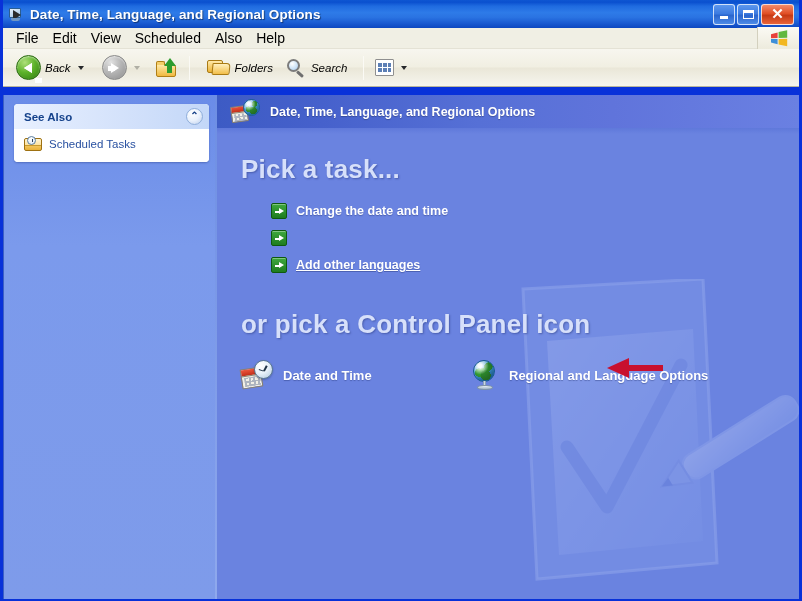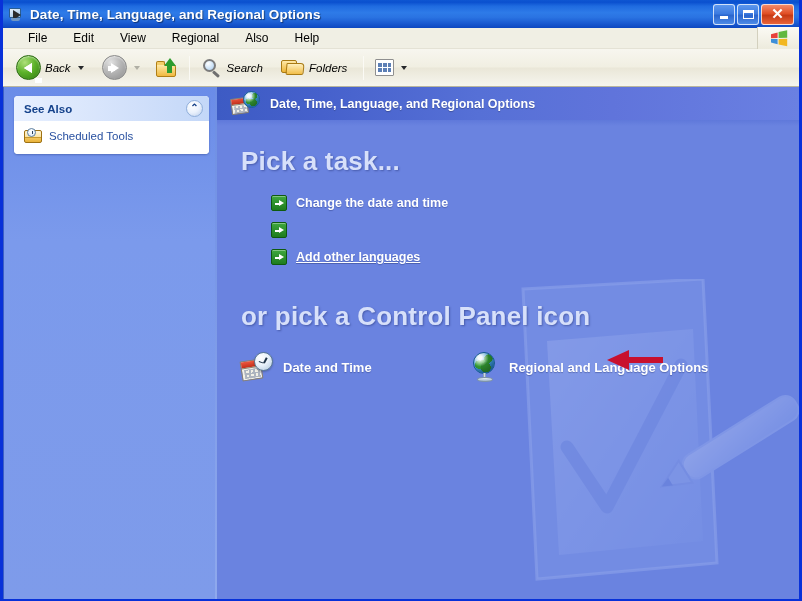--- a/index.html
+++ b/index.html
@@ -99,24 +99,23 @@
   
   .menubar {
     height: 21px; flex: 0 0 21px;
     background: #F0EFE4;
     display: flex; align-items: center;
     padding-left: 6px;
     border-bottom: 1px solid #E4E2D5;
     position: relative;
   }
   .menu-item {
-    font-size: 12px; color: #000;
+    font-size: 14px; color: #000;
     padding: 2px 7px; cursor: default;
     white-space: nowrap;
-    margin-left: 12px;
   }
 
   
   .toolbar {
     height: 38px; flex: 0 0 38px;
     background: linear-gradient(180deg,#F7F6EF 0%,#F1EFE2 48%,#EAE7D8 52%,#F6F5EE 100%);
     display: flex; align-items: center;
     padding-left: 7px;
     border-bottom: 1px solid #B9B69E;
     position: relative;
@@ -250,20 +249,21 @@
   .icon-views span { background: #5C7FB5; display: block; }
 
   
   .explorer-body {
     flex: 1 1 auto;
     display: flex;
     background: #7B98E8;
     border-left: 1px solid #3C5FC4;
     overflow: hidden;
     position: relative;
+    margin-top: 8px;
   }
 
   
   .left-pane {
     width: 213px; flex: 0 0 213px;
     background: linear-gradient(180deg, #6A8CE8 0%, #7B9AEC 30%, #7E9BEA 100%);
     padding: 9px 8px 0 10px;
     position: relative;
   }
   .left-pane::after {
@@ -553,21 +553,21 @@
       <div class="win-btn close">
         <div class="glyph-close">✕</div>
       </div>
     </div>
   </div>
 
   <div class="menubar">
     <div class="menu-item">File</div>
     <div class="menu-item">Edit</div>
     <div class="menu-item">View</div>
-    <div class="menu-item">Regional</div>
+    <div class="menu-item">Scheduled</div>
     <div class="menu-item">Also</div>
     <div class="menu-item">Help</div>
     <div style="position:absolute;right:0;top:-1px;width:42px;height:22px;background:linear-gradient(180deg,#FBFAF4,#EDEBDD);border-left:1px solid #D3D0BE;display:flex;align-items:center;justify-content:center;">
       <svg width="20" height="17" viewBox="0 0 20 17">
         <path d="M2,4.2 L8.6,2.4 L8.6,8.0 L2,8.2 Z" fill="#E8403A"></path>
         <path d="M9.6,2.1 L18.2,0.3 L18.2,7.8 L9.6,8.0 Z" fill="#63B83E"></path>
         <path d="M2,9.1 L8.6,8.9 L8.6,14.3 L2,12.6 Z" fill="#3E8FD8"></path>
         <path d="M9.6,8.9 L18.2,8.7 L18.2,16.2 L9.6,14.5 Z" fill="#F2B720"></path>
       </svg>
     </div>
@@ -594,34 +594,34 @@
       <div class="icon-up">
         <div class="fbody"></div>
         <div class="ftab"></div>
         <div class="uarrow"></div>
         <div class="ustem"></div>
       </div>
     </div>
 
     <div class="tb-sep"></div>
 
+    <div class="tb-btn" style="margin-left:6px;">
+      <div class="icon-folders">
+        <div class="back-f"></div>
+        <div class="front-f"></div>
+      </div>
+      <div class="tb-label">Folders</div>
+    </div>
+
     <div class="tb-btn">
       <div class="icon-search">
         <div class="lens"></div>
         <div class="handle"></div>
       </div>
       <div class="tb-label">Search</div>
-    </div>
-
-    <div class="tb-btn" style="margin-left:6px;">
-      <div class="icon-folders">
-        <div class="back-f"></div>
-        <div class="front-f"></div>
-      </div>
-      <div class="tb-label">Folders</div>
     </div>
 
     <div class="tb-sep" style="margin-left:10px;"></div>
 
     <div class="tb-btn">
       <div class="icon-views">
         <span></span>
           <span></span>
           <span></span>
           <span></span>
@@ -642,21 +642,21 @@
             <div class="chev-glyph">⌃</div>
           </div>
         </div>
         <div class="task-block-body">
           <div class="task-link">
             <div class="icon-sched">
               <div class="sbody"></div>
               <div class="sflap"></div>
               <div class="sclock"></div>
             </div>
-            <div class="tl-text">Scheduled Tools</div>
+            <div class="tl-text">Scheduled Tasks</div>
           </div>
         </div>
       </div>
     </div>
 
     <div class="content-pane">
 
       <svg class="watermark" viewBox="0 0 320 330">
         <defs>
           <linearGradient id="wmpaper" x1="0" y1="0" x2="1" y2="1">

